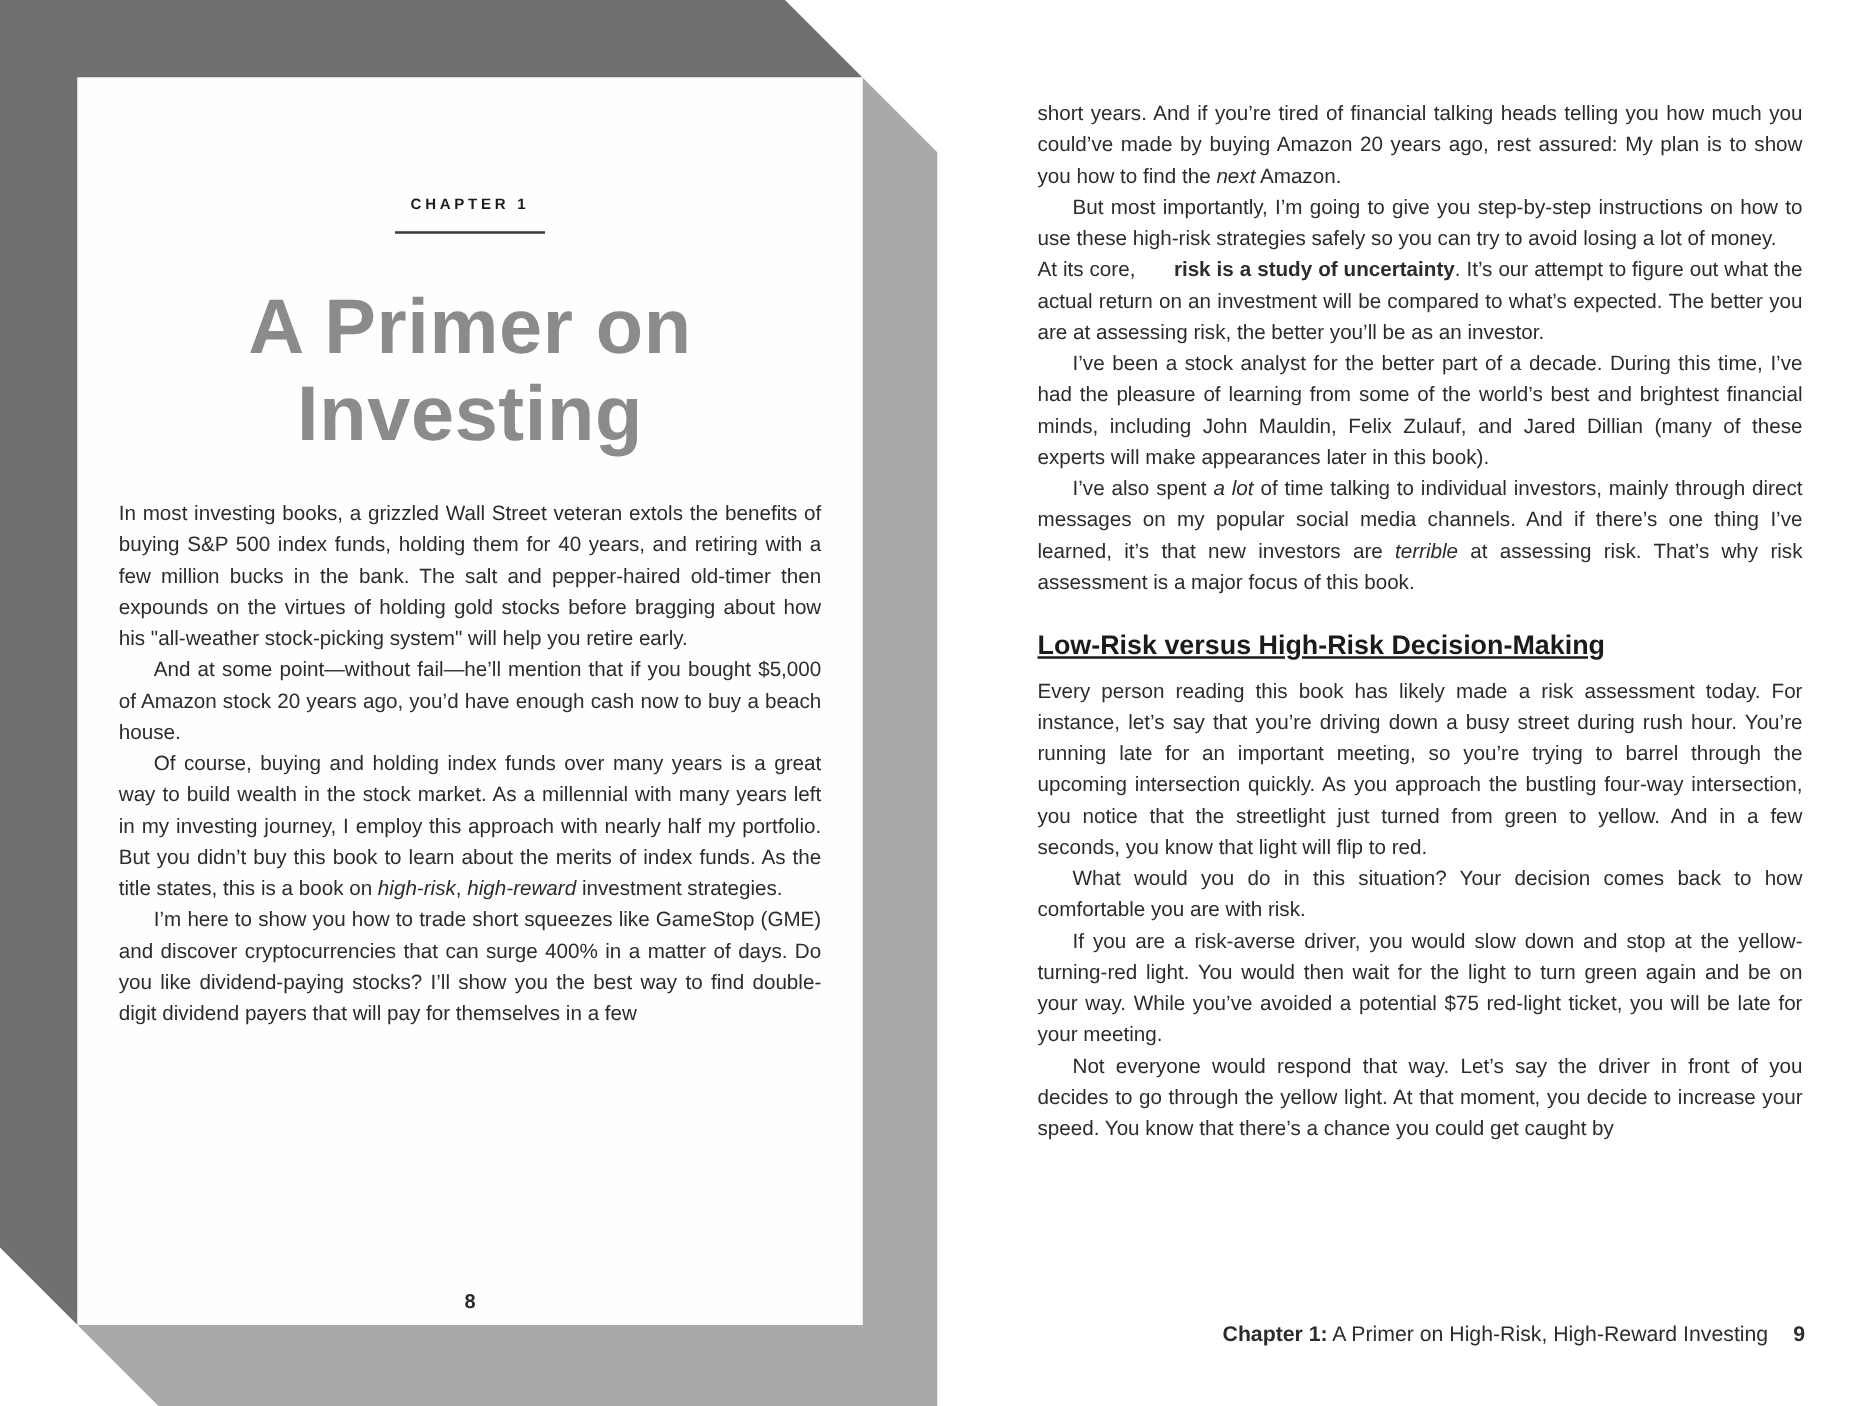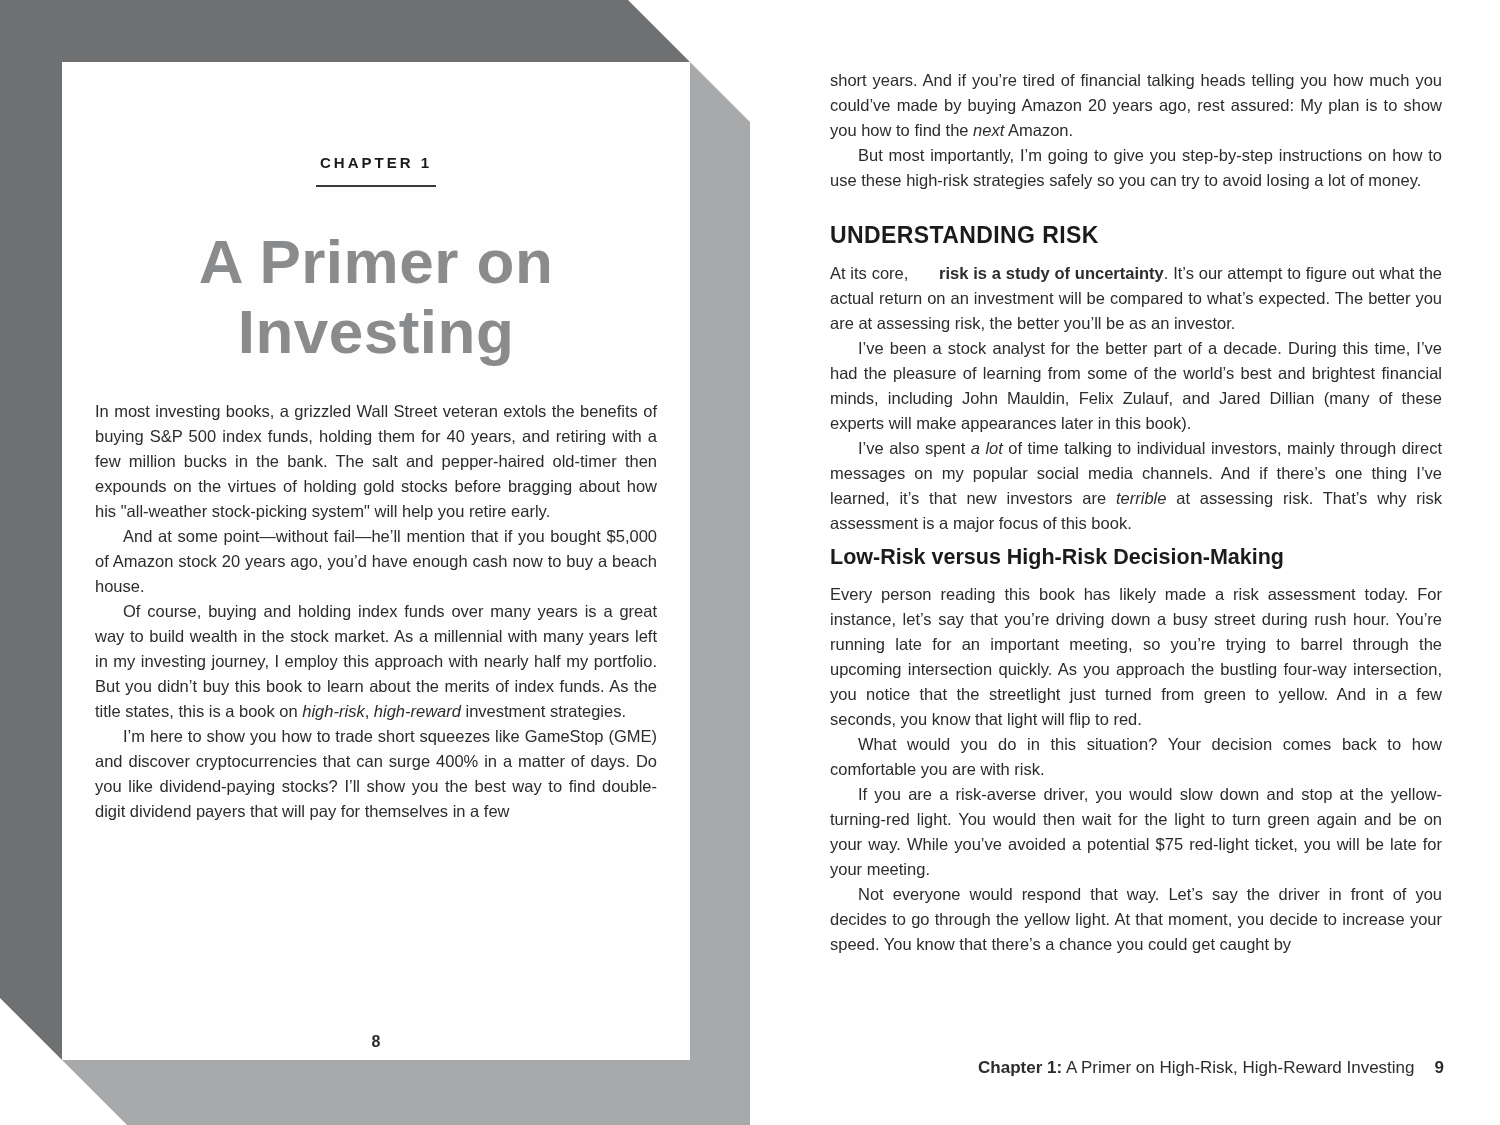--- a/index.html
+++ b/index.html
@@ -21,21 +21,21 @@
     clip-path:polygon(690px 62px,750px 122px,750px 1125px,127px 1125px,62px 1060px,690px 1060px);
   }
 
   
   .left-page{
     position:absolute;left:62px;top:62px;width:628px;height:998px;
     background:var(--paper,#fefefe);box-sizing:border-box;
     padding:93px 33px 0 33px;text-align:center;
   }
   .chapter-label{
-    font-size:15px;font-weight:bold;letter-spacing:3px;
+    font-size:12px;font-weight:bold;letter-spacing:3px;
     color:var(--heading_black,#1b1b1d);line-height:16px;
   }
   .chapter-rule{width:120px;height:2px;background:var(--rule_dark,#3a3a3c);margin:14px auto 0;}
   .title{
     margin:40px 0 0;font-weight:bold;font-size:62px;line-height:70px;
     color:var(--title_gray,#8a8b8d);letter-spacing:0.5px;
   }
   .title div{white-space:nowrap;}
   .left-body{margin-top:32px;}
 
@@ -46,28 +46,28 @@
   p.para.indent{text-indent:28px;}
   .i{font-style:italic;}
   .b{font-weight:bold;margin-left:26px;}
 
   .pageno{
     position:absolute;left:0;bottom:8px;width:100%;text-align:center;
     font-size:16px;font-weight:bold;color:var(--text_dark,#2c2c2e);line-height:20px;
   }
 
   
-  .right-page{position:absolute;left:830px;top:68px;width:612px;}
+  .right-page{position:absolute;left:830px;top:79px;width:612px;}
   h2.sect{
     margin:28px 0 12px;font-size:23px;line-height:28px;letter-spacing:0.4px;
     color:var(--heading_black,#1b1b1d);font-weight:bold;
   }
   h3.subsect{
-    margin:8px 0 12px;font-size:21.5px;line-height:26px;
-    color:var(--heading_black,#1b1b1d);font-weight:bold;
+    margin:24px 0 12px;font-size:21.5px;line-height:26px;
+    color:var(--heading_black,#1b1b1d);font-weight:bold;text-decoration:underline;
   }
   .footer{
     position:absolute;left:830px;top:1058px;width:614px;text-align:right;
     font-size:17px;line-height:20px;color:var(--text_dark,#2c2c2e);
   }
   .f-bold{font-weight:bold;}
   .f-page{font-weight:bold;margin-left:20px;}
 </style>
 </head>
 <body>
@@ -89,21 +89,20 @@
       <p class="para indent"><span>And at some point—without fail—he’ll mention that if you bought $5,000 of Amazon stock 20 years ago, you’d have enough cash now to buy a beach house.</span></p>
       <p class="para indent"><span>Of course, buying and holding index funds over many years is a great way to build wealth in the stock market. As a millennial with many years left in my investing journey, I employ this approach with nearly half my portfolio. But you didn’t buy this book to learn about the merits of index funds. As the title states, this is a book on </span><span class="i">high-risk</span><span>, </span><span class="i">high-reward</span><span> investment strategies.</span></p>
       <p class="para indent"><span>I’m here to show you how to trade short squeezes like GameStop (GME) and discover cryptocurrencies that can surge 400% in a matter of days. Do you like dividend-paying stocks? I’ll show you the best way to find double-digit dividend payers that will pay for themselves in a few</span></p>
     </div>
     <div class="pageno">8</div>
   </section>
 
   <section class="right-page">
     <p class="para"><span>short years. And if you’re tired of financial talking heads telling you how much you could’ve made by buying Amazon 20 years ago, rest assured: My plan is to show you how to find the </span><span class="i">next</span><span> Amazon.</span></p>
     <p class="para indent"><span>But most importantly, I’m going to give you step-by-step instructions on how to use these high-risk strategies safely so you can try to avoid losing a lot of money.</span></p>
-    <h2 class="sect">UNDERSTANDING RISK</h2>
     <p class="para"><span>At its core, </span><span class="b">risk is a study of uncertainty</span><span>. It’s our attempt to figure out what the actual return on an investment will be compared to what’s expected. The better you are at assessing risk, the better you’ll be as an investor.</span></p>
     <p class="para indent"><span>I’ve been a stock analyst for the better part of a decade. During this time, I’ve had the pleasure of learning from some of the world’s best and brightest financial minds, including John Mauldin, Felix Zulauf, and Jared Dillian (many of these experts will make appearances later in this book).</span></p>
     <p class="para indent"><span>I’ve also spent </span><span class="i">a lot</span><span> of time talking to individual investors, mainly through direct messages on my popular social media channels. And if there’s one thing I’ve learned, it’s that new investors are </span><span class="i">terrible</span><span> at assessing risk. That’s why risk assessment is a major focus of this book.</span></p>
     <h3 class="subsect">Low-Risk versus High-Risk Decision-Making</h3>
     <p class="para"><span>Every person reading this book has likely made a risk assessment today. For instance, let’s say that you’re driving down a busy street during rush hour. You’re running late for an important meeting, so you’re trying to barrel through the upcoming intersection quickly. As you approach the bustling four-way intersection, you notice that the streetlight just turned from green to yellow. And in a few seconds, you know that light will flip to red.</span></p>
     <p class="para indent"><span>What would you do in this situation? Your decision comes back to how comfortable you are with risk.</span></p>
     <p class="para indent"><span>If you are a risk-averse driver, you would slow down and stop at the yellow-turning-red light. You would then wait for the light to turn green again and be on your way. While you’ve avoided a potential $75 red-light ticket, you will be late for your meeting.</span></p>
     <p class="para indent"><span>Not everyone would respond that way. Let’s say the driver in front of you decides to go through the yellow light. At that moment, you decide to increase your speed. You know that there’s a chance you could get caught by</span></p>
   </section>
 

